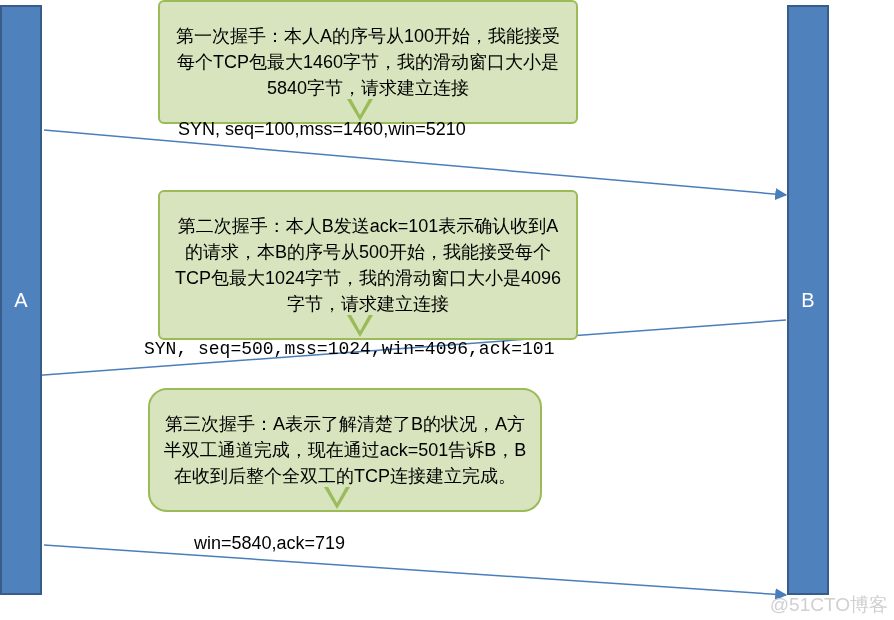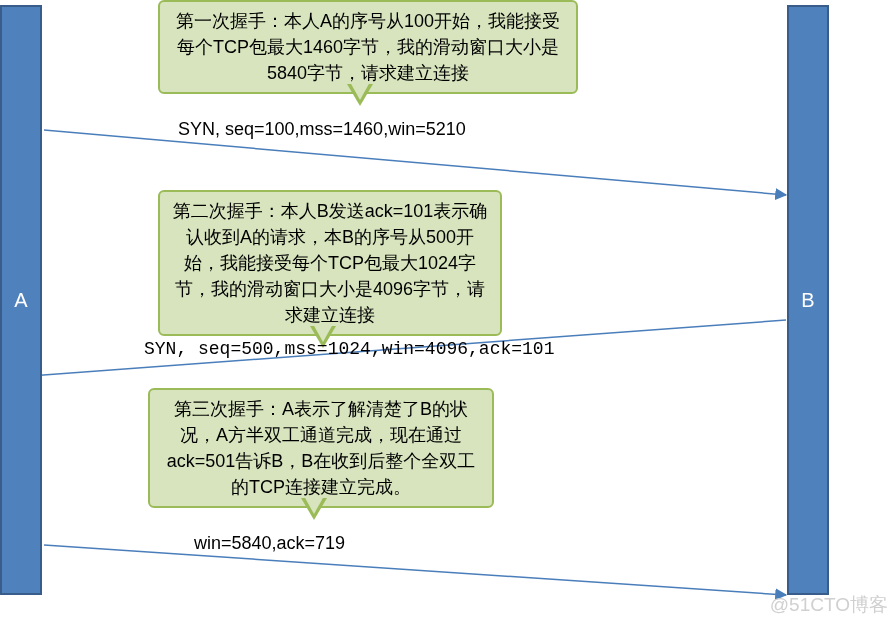--- a/index.html
+++ b/index.html
@@ -36,21 +36,21 @@
     width: 894px;
     height: 620px;
     pointer-events: none;
   }
 
   .callout {
     position: absolute;
     background: #d7e4bd;
     border: 2px solid #9bbb59;
     border-radius: 6px;
-    padding: 6px 12px;
+    padding: 21px 12px;
     font-size: 18px;
     line-height: 26px;
     color: #000;
     text-align: center;
     box-sizing: border-box;
   }
   .callout-tail {
     position: absolute;
     left: 48%;
     transform: translateX(-50%);
@@ -112,25 +112,25 @@
 <div class="lifeline lifeline-b">
   <span>B</span>
 </div>
 
 <div class="callout" style="left:158px; top:0px; width:420px;">
   <span>第一次握手：本人A的序号从100开始，我能接受每个TCP包最大1460字节，我的滑动窗口大小是5840字节，请求建立连接</span>
   <div class="callout-tail"></div>
 </div>
 <div class="packet-label" style="left:178px; top:119px;">SYN, seq=100,mss=1460,win=5210</div>
 
-<div class="callout" style="left:158px; top:190px; width:344px;">
+<div class="callout" style="left:158px; top:190px; width:420px;">
   <span>第二次握手：本人B发送ack=101表示确认收到A的请求，本B的序号从500开始，我能接受每个TCP包最大1024字节，我的滑动窗口大小是4096字节，请求建立连接</span>
   <div class="callout-tail"></div>
 </div>
 <div class="packet-label" style="left:144px; top:339px;font-family:Liberation Mono, monospace;">SYN, seq=500,mss=1024,win=4096,ack=101</div>
 
-<div class="callout" style="left:148px; top:388px; width:346px;">
+<div class="callout" style="left:148px; top:388px; width:394px;border-radius:19px;">
   <span>第三次握手：A表示了解清楚了B的状况，A方半双工通道完成，现在通过ack=501告诉B，B在收到后整个全双工的TCP连接建立完成。</span>
   <div class="callout-tail"></div>
 </div>
 <div class="packet-label" style="left:194px; top:533px;">win=5840,ack=719</div>
 
 <div class="watermark">@51CTO博客</div>
 
 </body></html>

